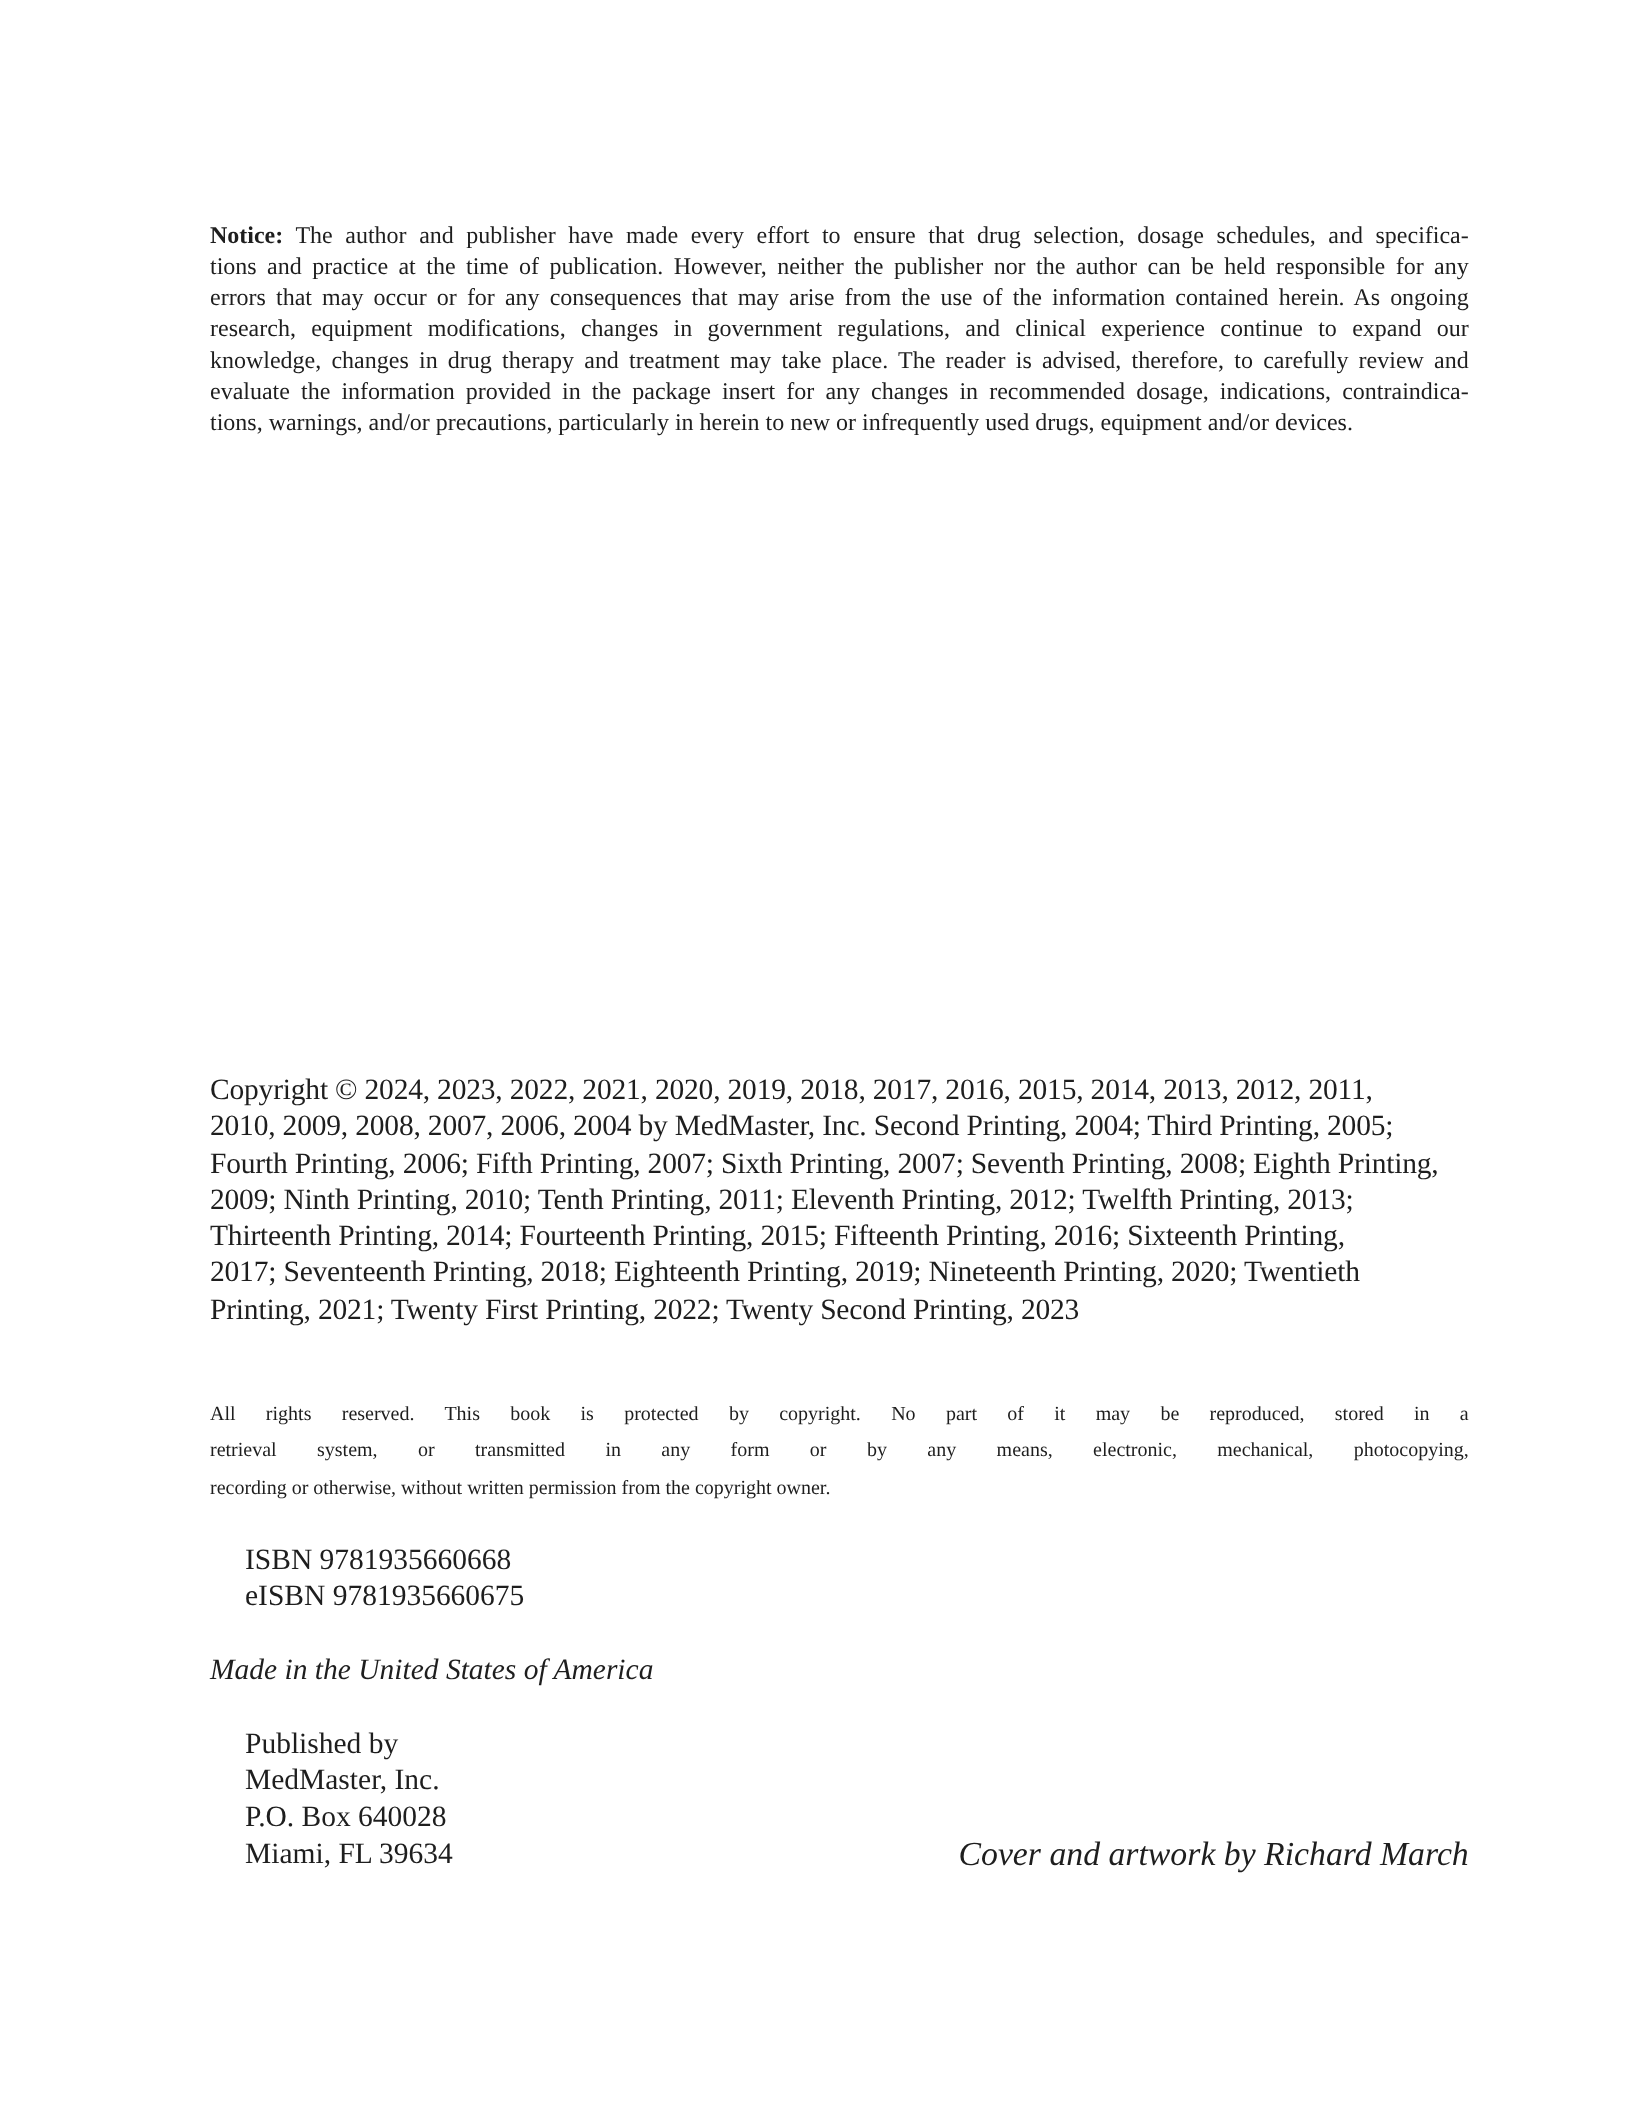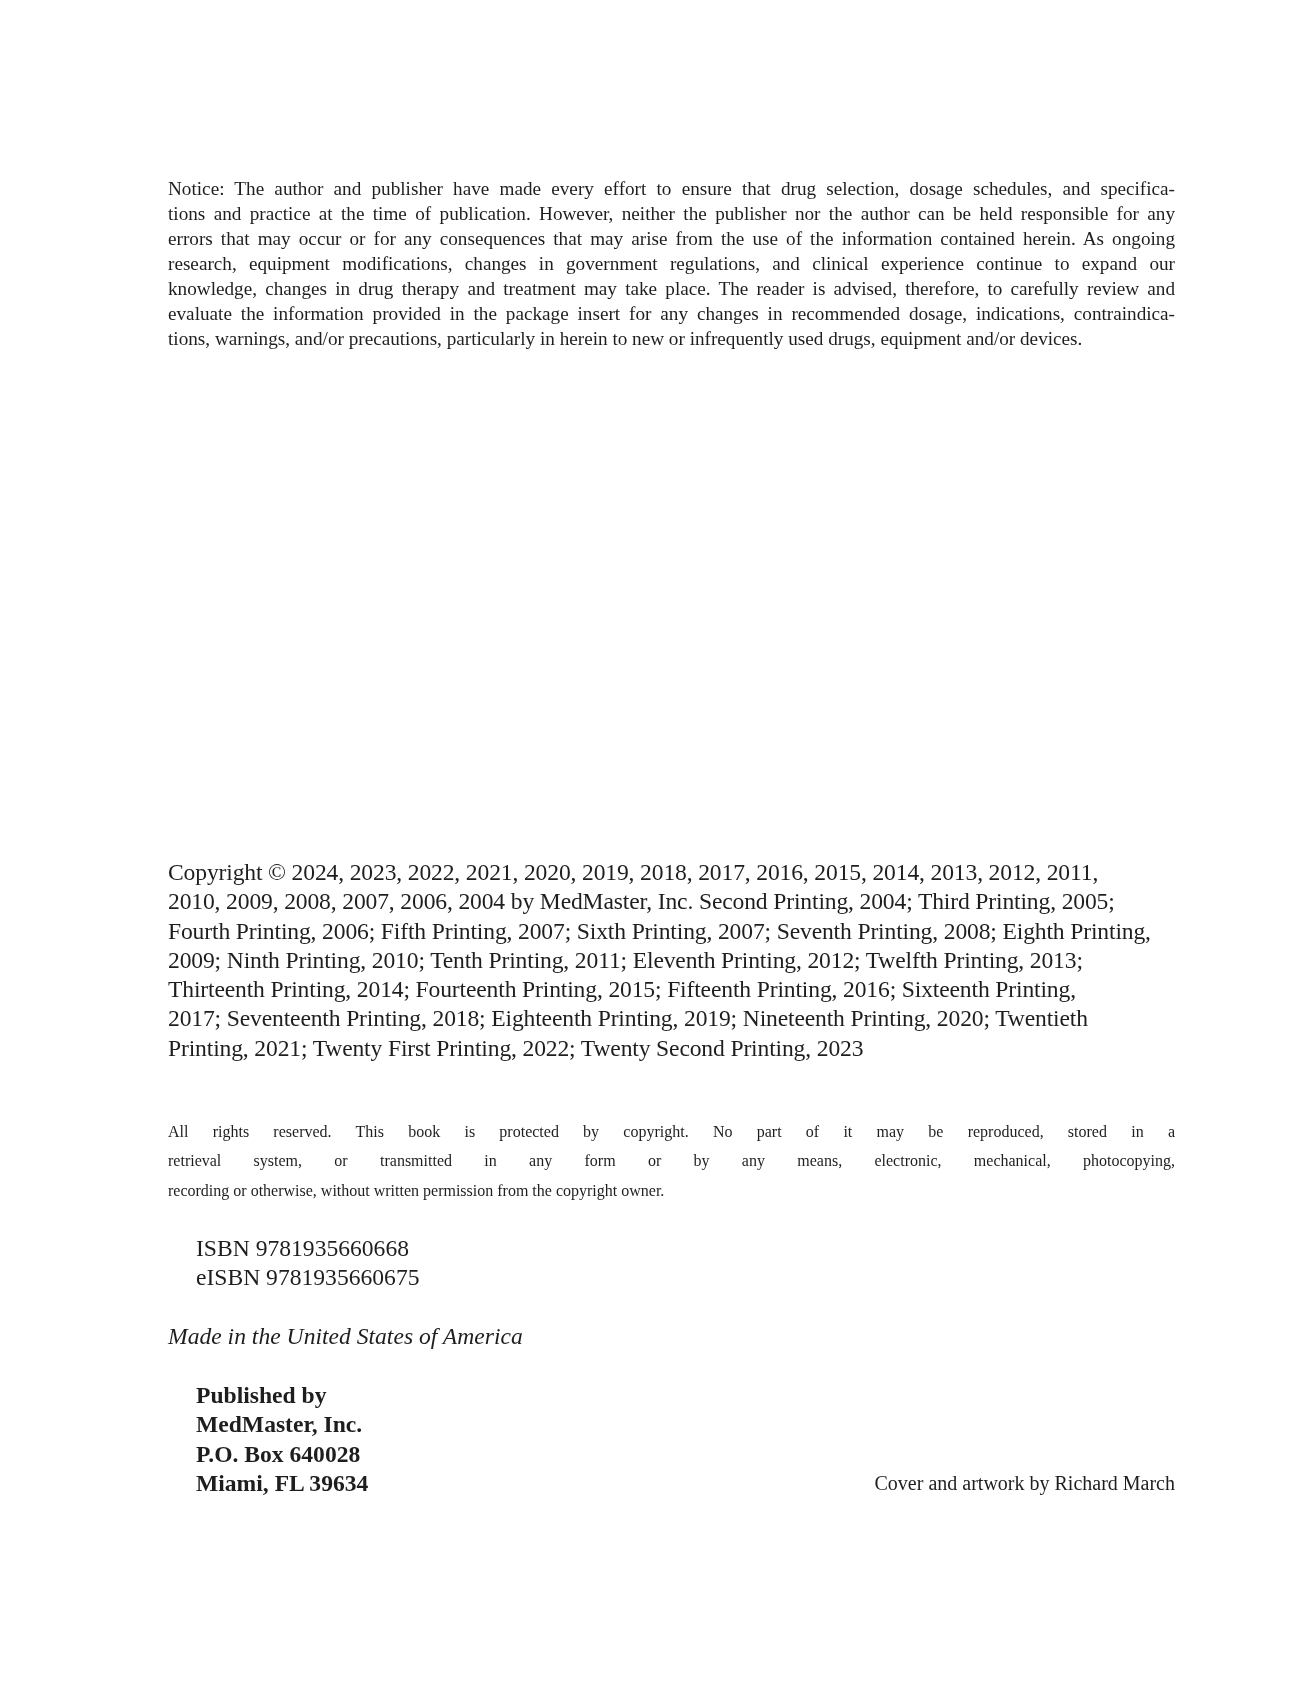--- a/index.html
+++ b/index.html
@@ -21,21 +21,21 @@
       width: 1007px;
     }
     .notice {
       top: 176px;
       font-size: 19.2px;
       line-height: 25px;
       text-align: justify;
       hyphens: manual;
     }
     .notice .label {
-      font-weight: normal;
+      font-weight: bold;
     }
     .copyright {
       top: 858px;
       font-size: 23.6px;
       line-height: 29.3px;
       letter-spacing: -0.15px;
     }
     .copyright .line,
     .notice .line {
       display: block;
@@ -66,29 +66,29 @@
     .made {
       top: 1322px;
       font-size: 23.6px;
       line-height: 29.3px;
       font-style: italic;
     }
     .publisher {
       top: 1381px;
       font-size: 23.6px;
       line-height: 29.3px;
-      font-weight: bold;
     }
     .cover-credit {
       position: absolute;
       top: 1469px;
       right: 138px;
-      font-size: 20px;
+      font-size: 27px;
       line-height: 29.3px;
       white-space: nowrap;
+      font-style: italic;
     }
     .block-line {
       display: block;
       white-space: nowrap;
       margin-left: 28px;
     }
   </style>
 </head>
 <body>
 

